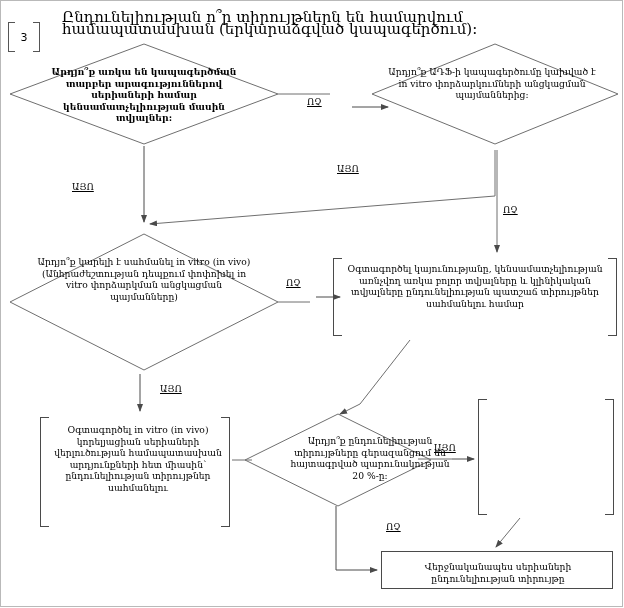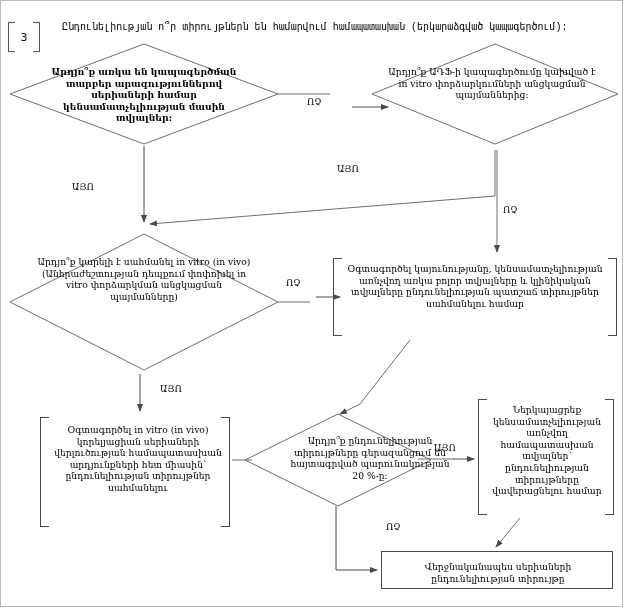--- a/index.html
+++ b/index.html
@@ -49,26 +49,25 @@
     height: 100%;
     box-sizing: border-box;
   }
   .page-badge .bl { left: 0; border: 1px solid #555; border-right: none; }
   .page-badge .br { right: 0; border: 1px solid #555; border-left: none; }
 
   
   .title {
     position: absolute;
     left: 62px;
-    top: 22px;
+    top: 11px;
     width: 556px;
-    font-size: 10px;
+    font-size: 15px;
     line-height: 12px;
     color: #000;
-    font-family: Liberation Mono, monospace;
   }
 
   
   .node-text {
     position: absolute;
     text-align: center;
     font-size: 9.2px;
     line-height: 11.6px;
     color: #000;
     z-index: 3;
@@ -111,20 +110,21 @@
   .conn svg { display: block; overflow: visible; }
 
   
   .blabel {
     position: absolute;
     font-size: 9.2px;
     line-height: 11px;
     color: #000;
     z-index: 4;
     white-space: nowrap;
+    text-decoration: underline;
   }
 </style>
 </head>
 <body>
 
 <div id="page">
 
   <div class="border-frame"></div>
 
   <div class="page-badge">
@@ -216,21 +216,20 @@
   <div class="node-text" style="left:385px; top:66px; width:214px;">Արդյո՞ք ԱԴՖ-ի կապագերծումը կախված է in vitro փորձարկումների անցկացման պայմաններից:</div>
 
   <div class="node-text" style="left:36px; top:256px; width:216px;">Արդյո՞ք կարելի է սահմանել in vitro (in vivo) (Անհրաժեշտության դեպքում փոփոխել in vitro փորձարկման անցկացման պայմանները)</div>
 
   <div class="node-text" style="left:347px; top:263px; width:256px;">Օգտագործել կայունությանը, կենսամատչելիության առնչվող առկա բոլոր տվյալները և կլինիկական տվյալները ընդունելիության պատշաճ տիրույթներ սահմանելու համար</div>
 
   <div class="node-text" style="left:54px; top:424px; width:168px;">Օգտագործել in vitro (in vivo) կորելյացիան սերիաների վերլուծության համապատասխան արդյունքների հետ միասին՝ ընդունելիության տիրույթներ սահմանելու</div>
 
   <div class="node-text" style="left:254px; top:435px; width:168px;margin-left:32px;">Արդյո՞ք ընդունելիության տիրույթները գերազանցում են հայտագրված պարունակության 20 %-ը:</div>
 
-  <div class="node-text" style="left:487px; top:404px; width:120px;">Ներկայացրեք կենսամատչելիության առնչվող համապատասխան տվյալներ՝ ընդունելիության տիրույթները վավերացնելու համար</div>
 
   <div class="node-text" style="left:392px; top:561px; width:212px;">Վերջնականապես սերիաների ընդունելիության տիրույթը</div>
 
   <div class="blabel" style="left:307px; top:96px;">ՈՉ</div>
 
   <div class="blabel" style="left:72px; top:181px;">ԱՅՈ</div>
 
   <div class="blabel" style="left:337px; top:163px;">ԱՅՈ</div>
 
   <div class="blabel" style="left:503px; top:204px;">ՈՉ</div>

